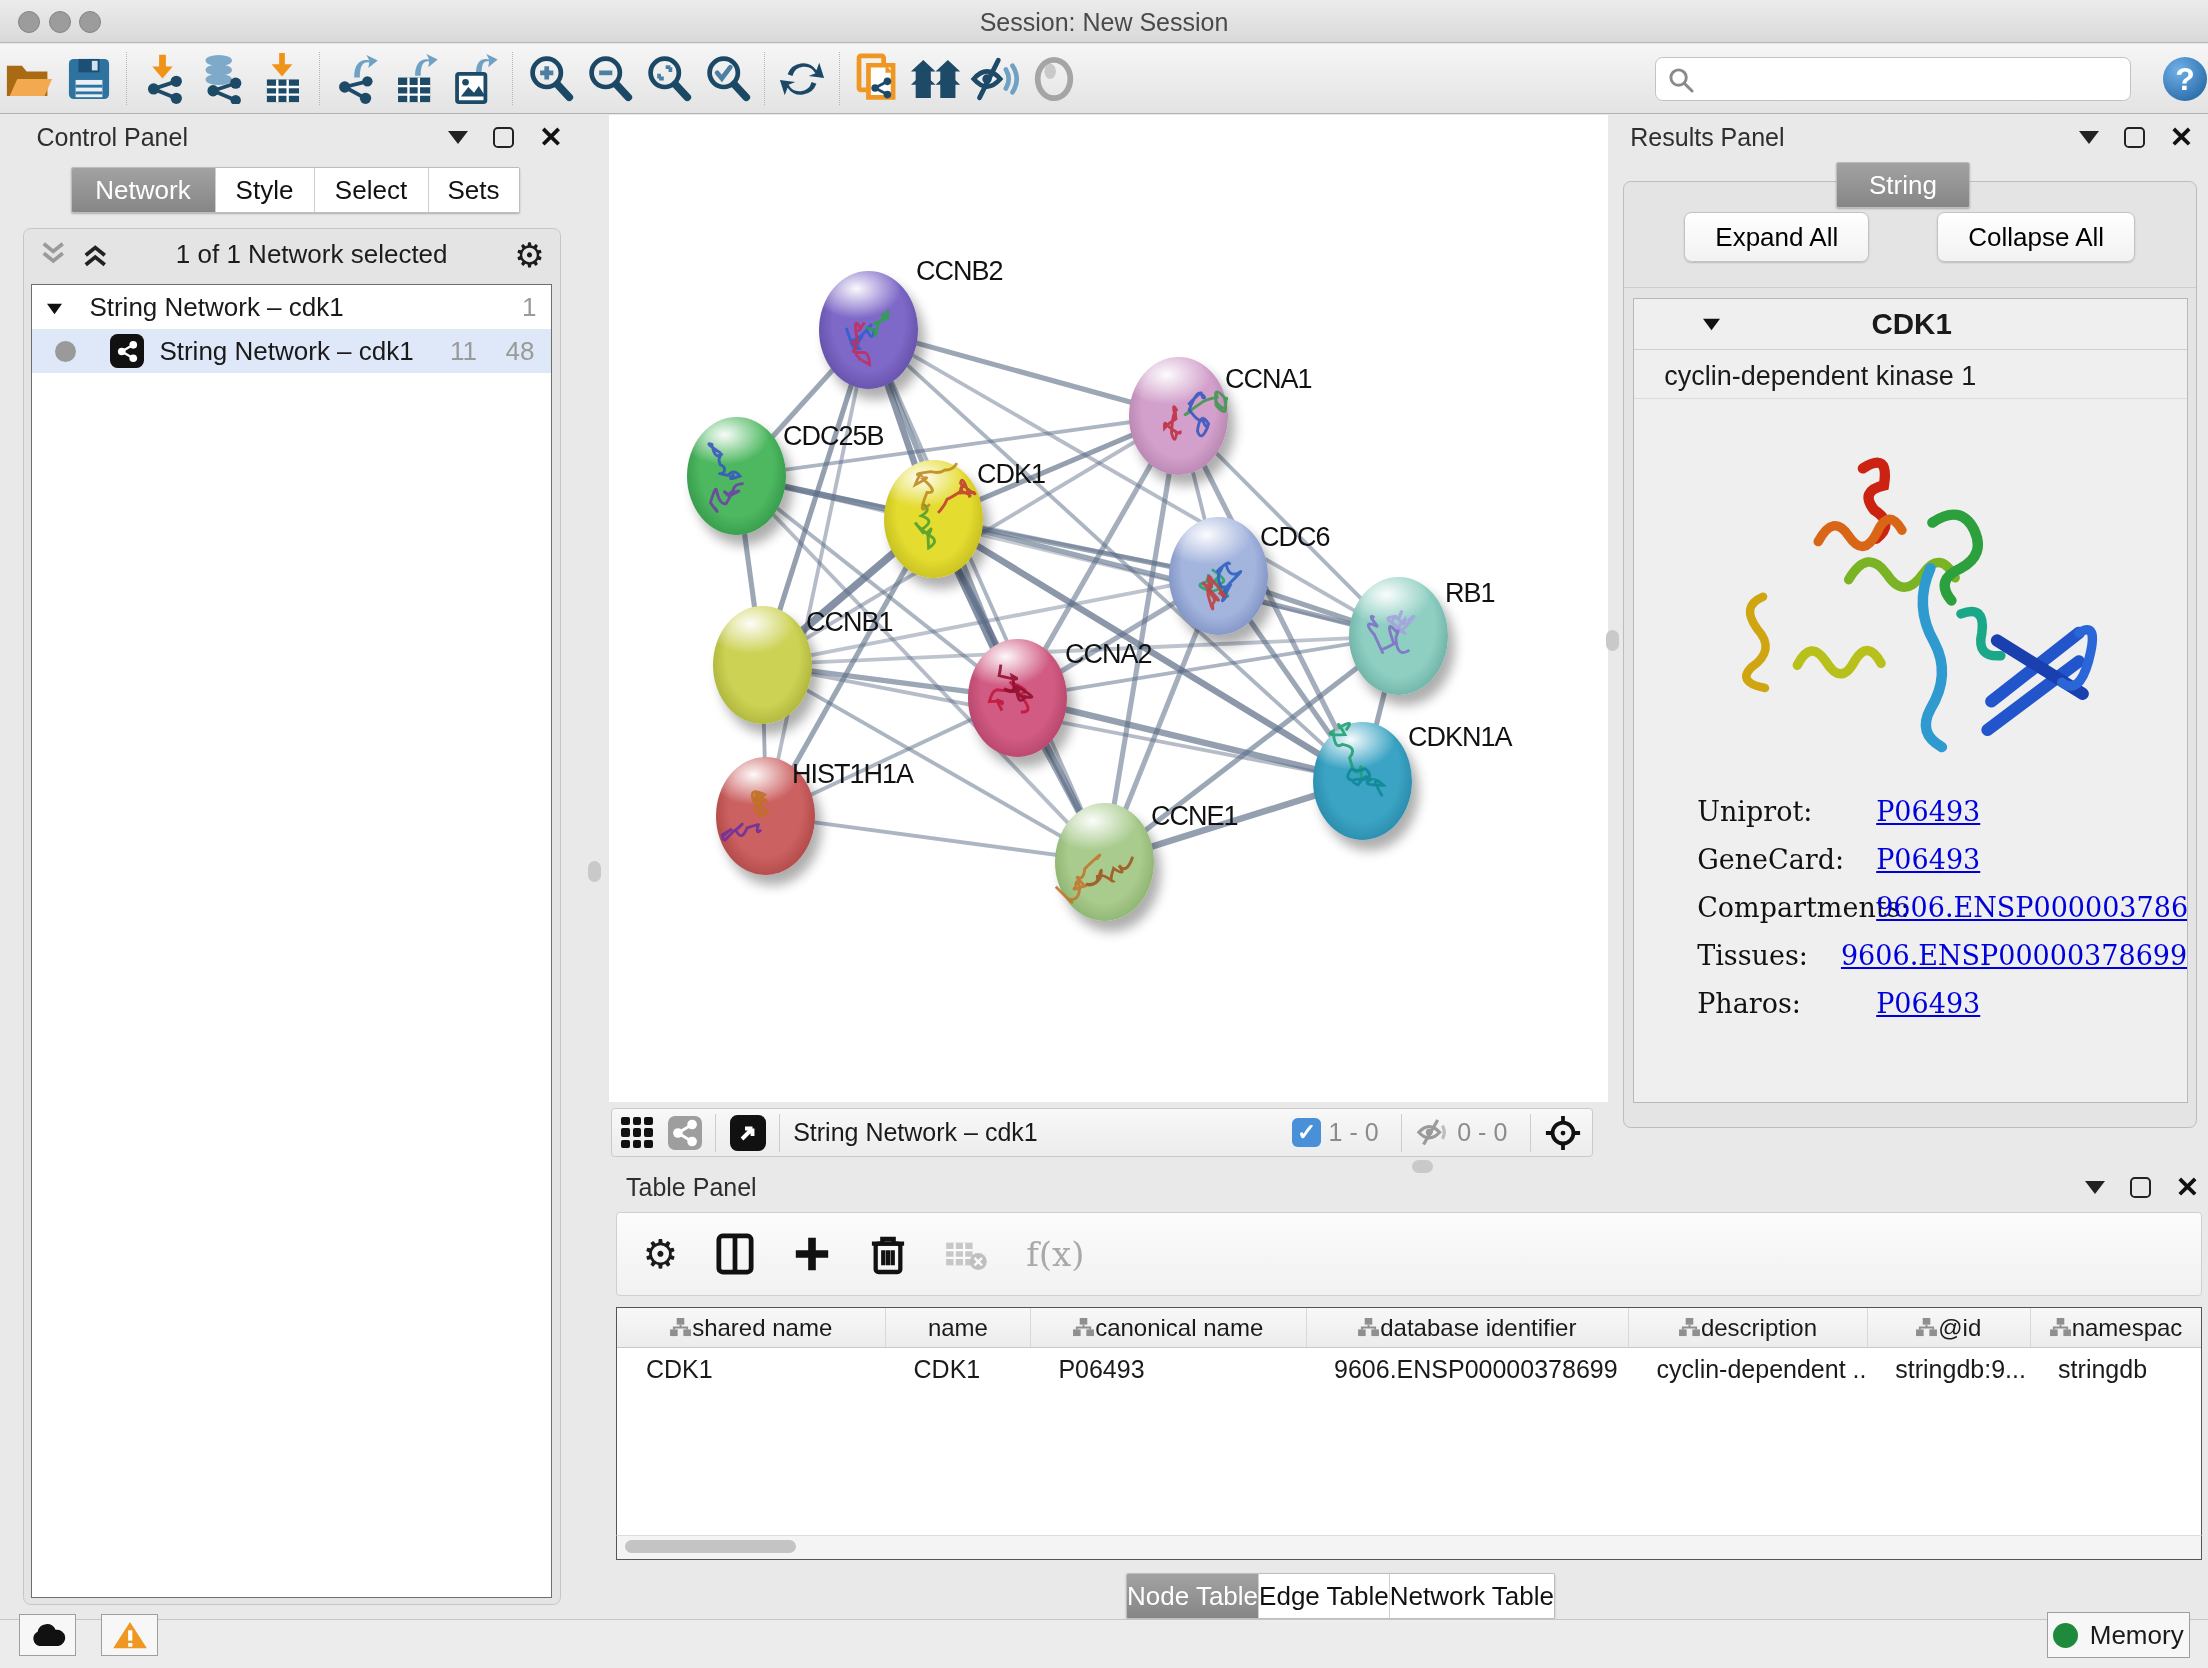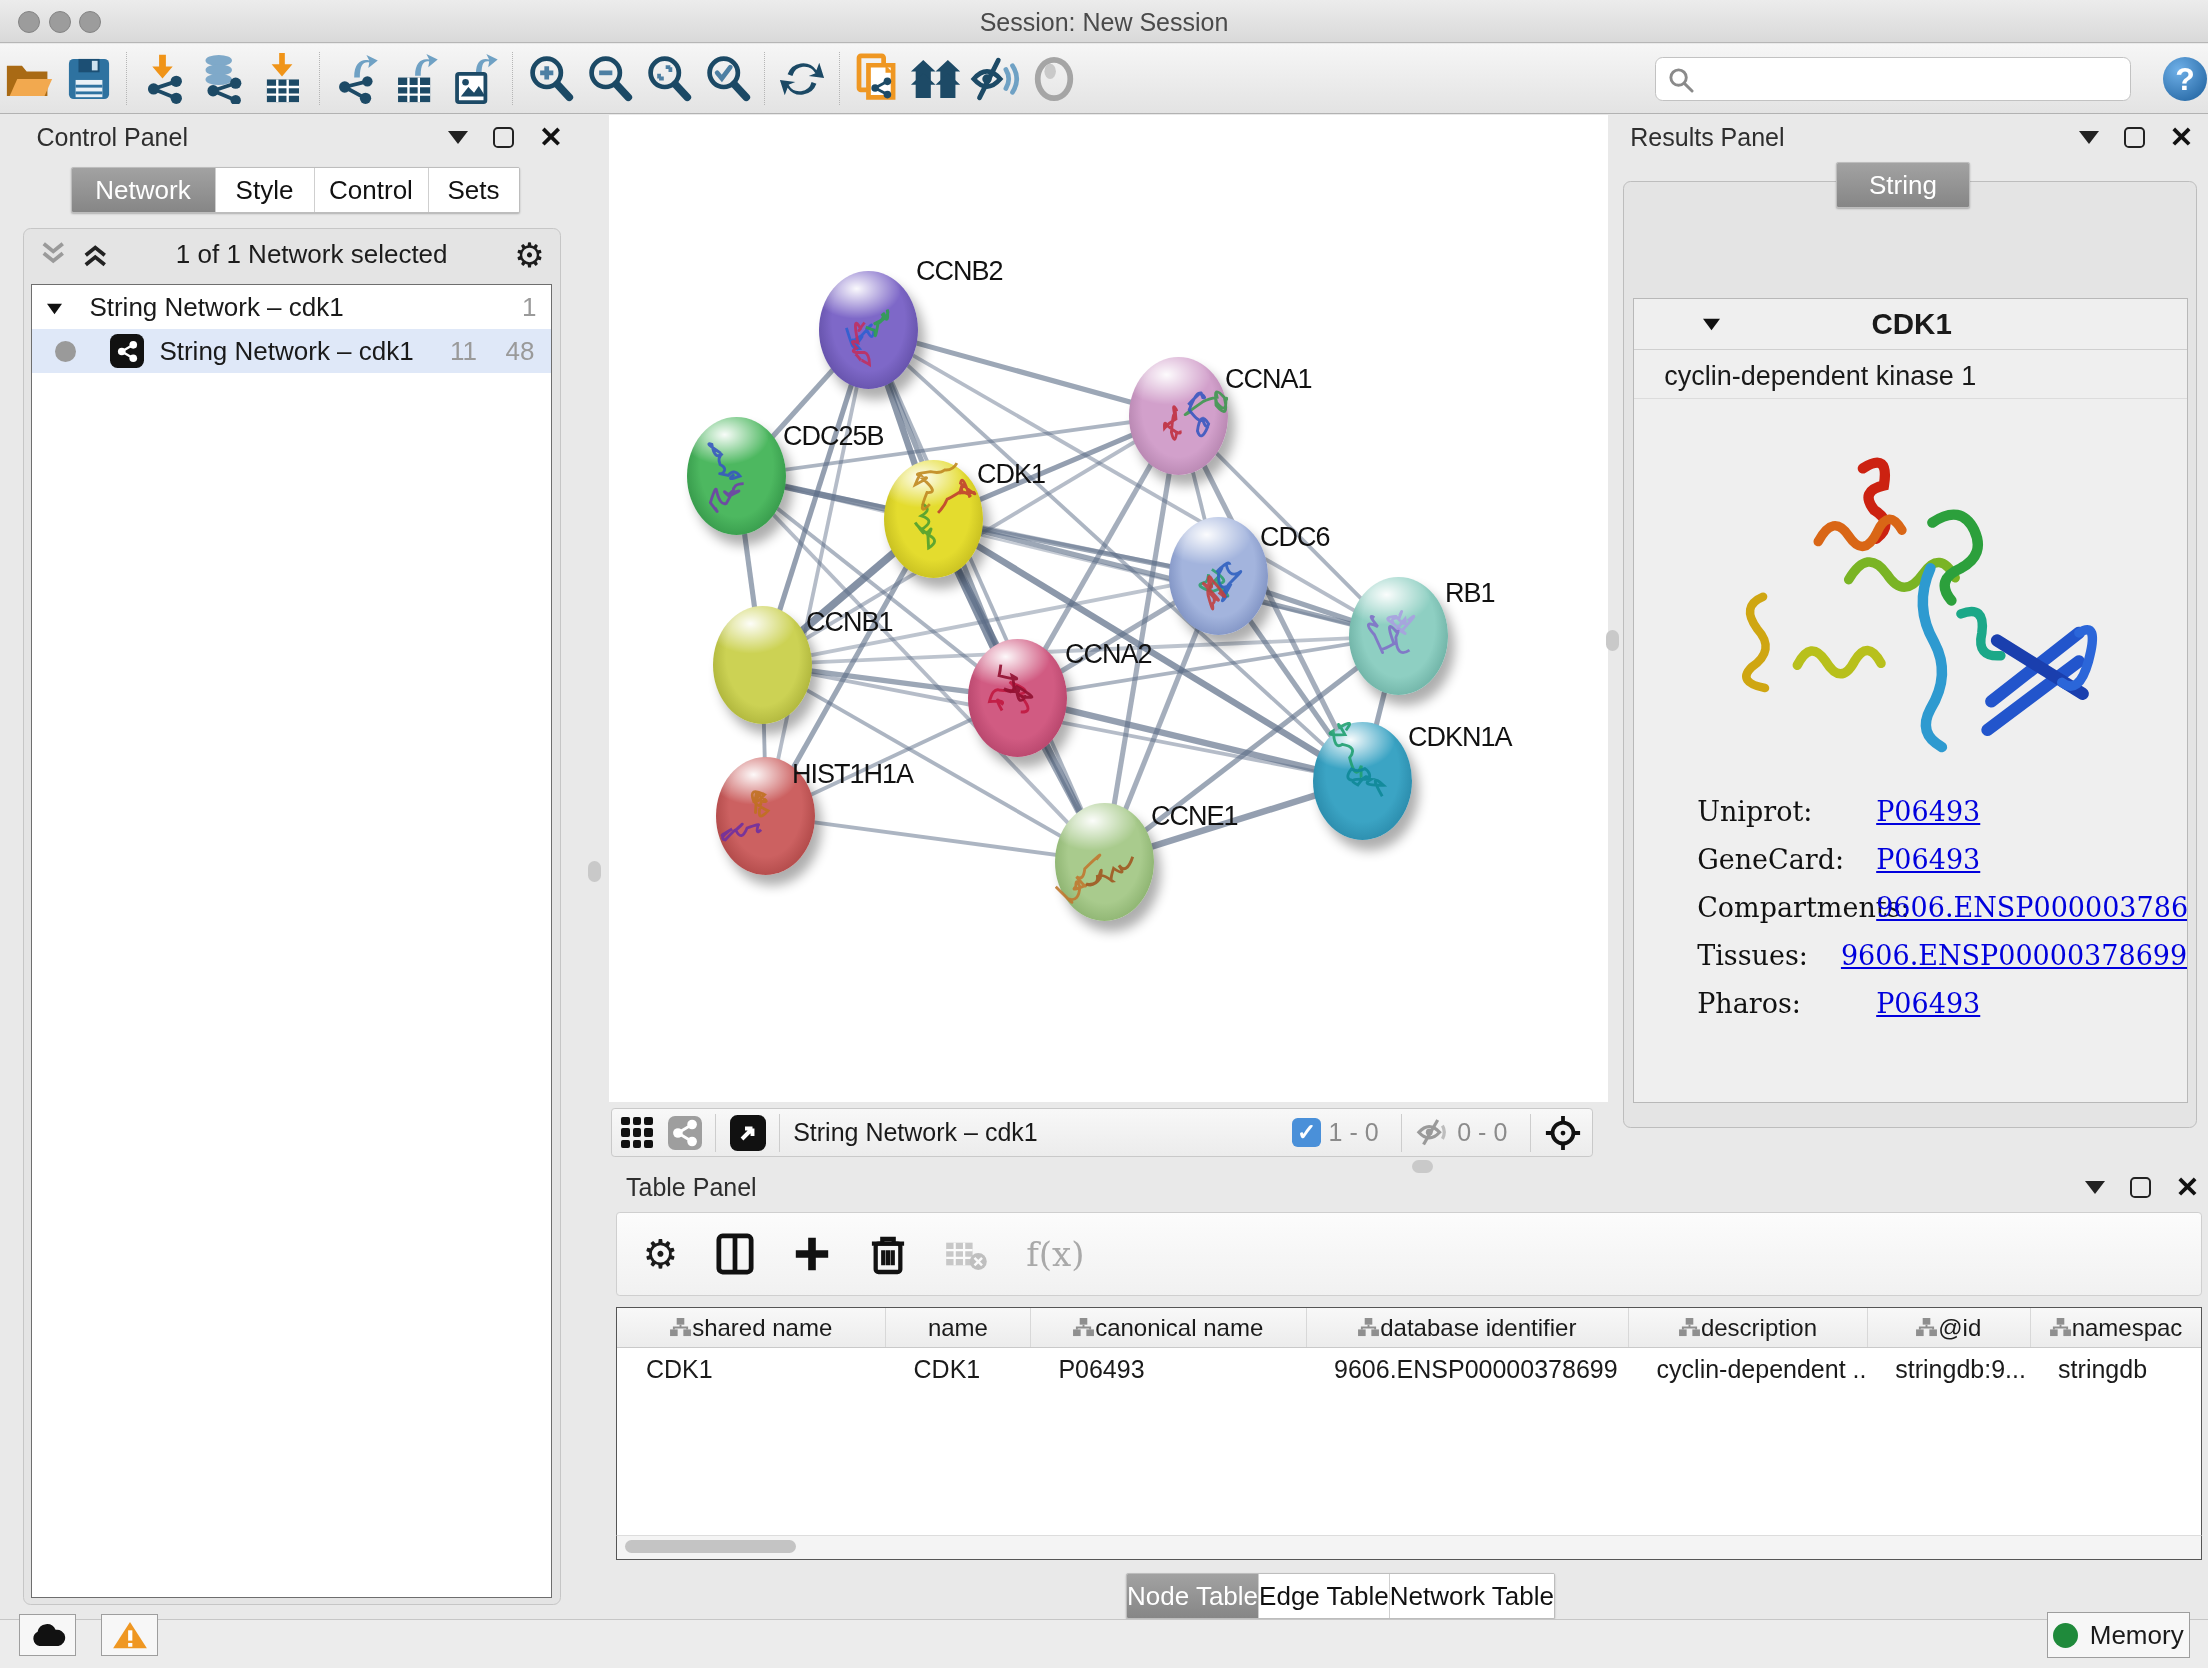--- a/index.html
+++ b/index.html
@@ -324,21 +324,21 @@
     <span>Control Panel</span>
     <span class="ph-icons">
       <span class="ph-tri"></span>
       <span class="ph-float"></span>
       <span class="ph-close">✕</span>
     </span>
   </div>
   <div class="cp-tabs seg">
     <span class="s sel" style="width:143px">Network</span>
     <span class="s" style="width:99px">Style</span>
-    <span class="s" style="width:114px">Control</span>
+    <span class="s" style="width:114px">Select</span>
     <span class="s" style="width:91px">Sets</span>
   </div>
   <div class="cp-body">
     <div class="cp-status">
       <svg width="28.5" height="28.5" viewBox="0 0 30 30">
         <path d="M5 4 l10 8 10-8 M5 14 l10 8 10-8" fill="none" stroke="#9a9a9a" stroke-width="4"></path>
       </svg>
       <svg width="28.5" height="28.5" viewBox="0 0 30 30" style="margin-left:13.3px">
         <path d="M5 26 l10-8 10 8 M5 16 l10-8 10 8" fill="none" stroke="#222" stroke-width="4"></path>
       </svg>
@@ -561,20 +561,24 @@
       <span class="ph-float"></span>
       <span class="ph-close">✕</span>
     </span>
   </div>
   <div class="rp-tab">
     <span class="seg">
         <span class="s sel">String</span>
       </span>
   </div>
   <div class="rp-box">
+    <div class="rp-buttons">
+      <button class="rp-btn">Expand All</button>
+      <button class="rp-btn">Collapse All</button>
+    </div>
     <div class="rp-card">
       <div class="rp-card-header">
         <svg width="21" height="17" viewBox="0 0 22 18" style="margin-left:67px">
           <path d="M2 3 h18 l-9 12z" fill="#111"></path>
           </svg>
         <span class="rp-card-title" style="margin:0 auto;padding-right:86px">CDK1</span>
       </div>
       <div class="rp-desc">cyclin-dependent kinase 1</div>
       <div style="text-align:center;padding:17px 0 5.7px">
         <svg width="409" height="371" viewBox="0 0 430 390">

